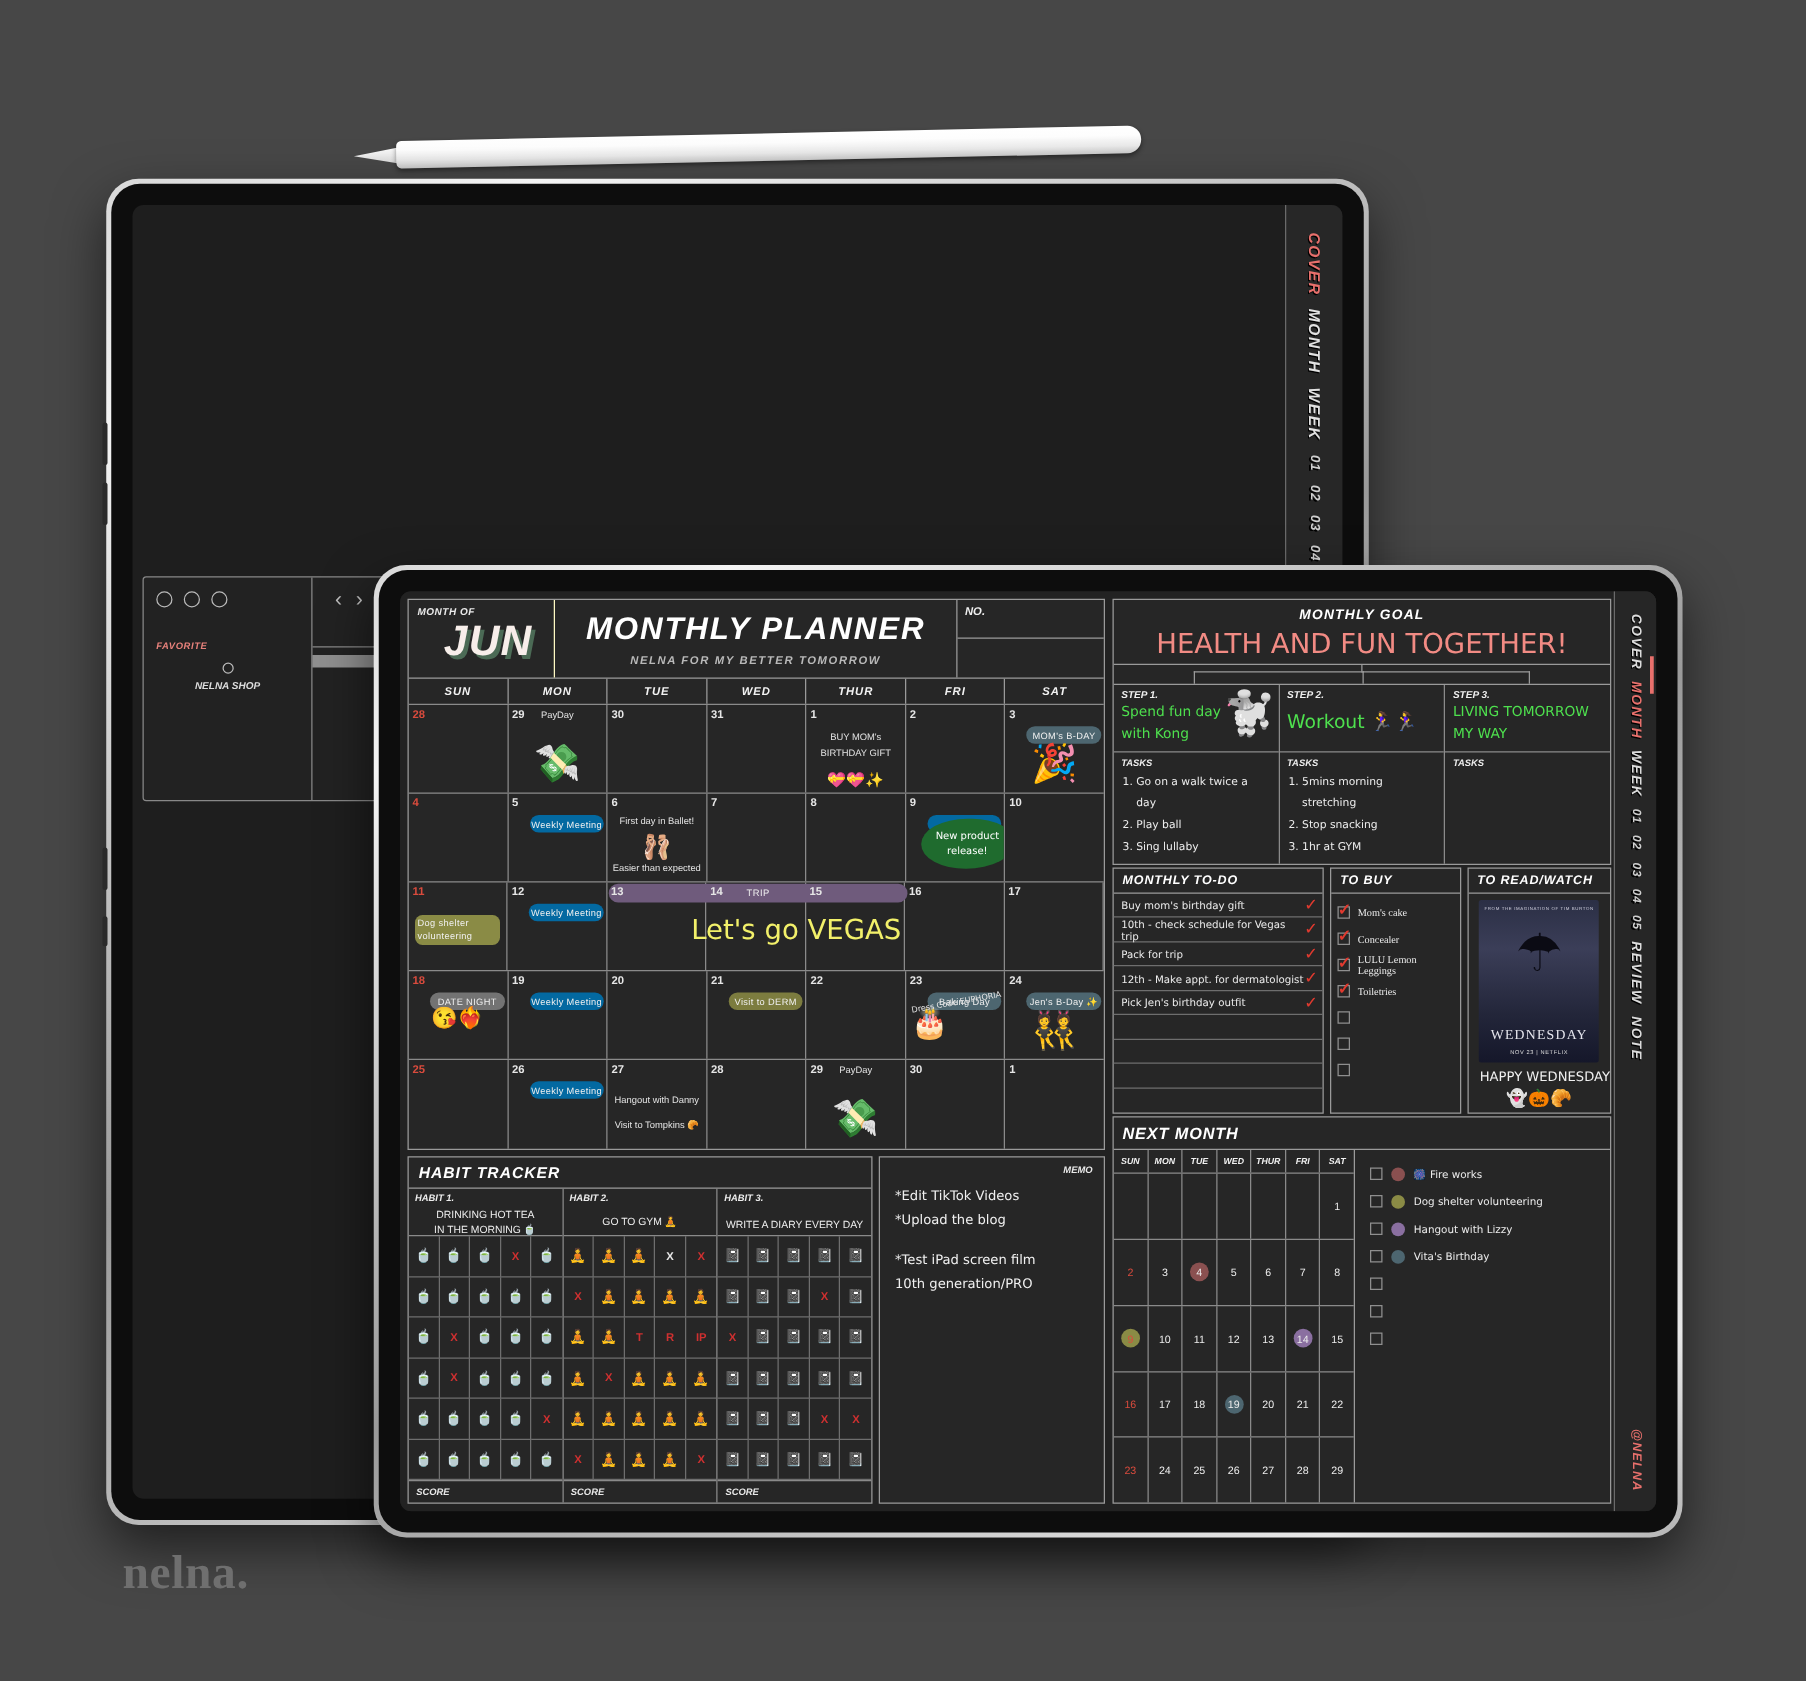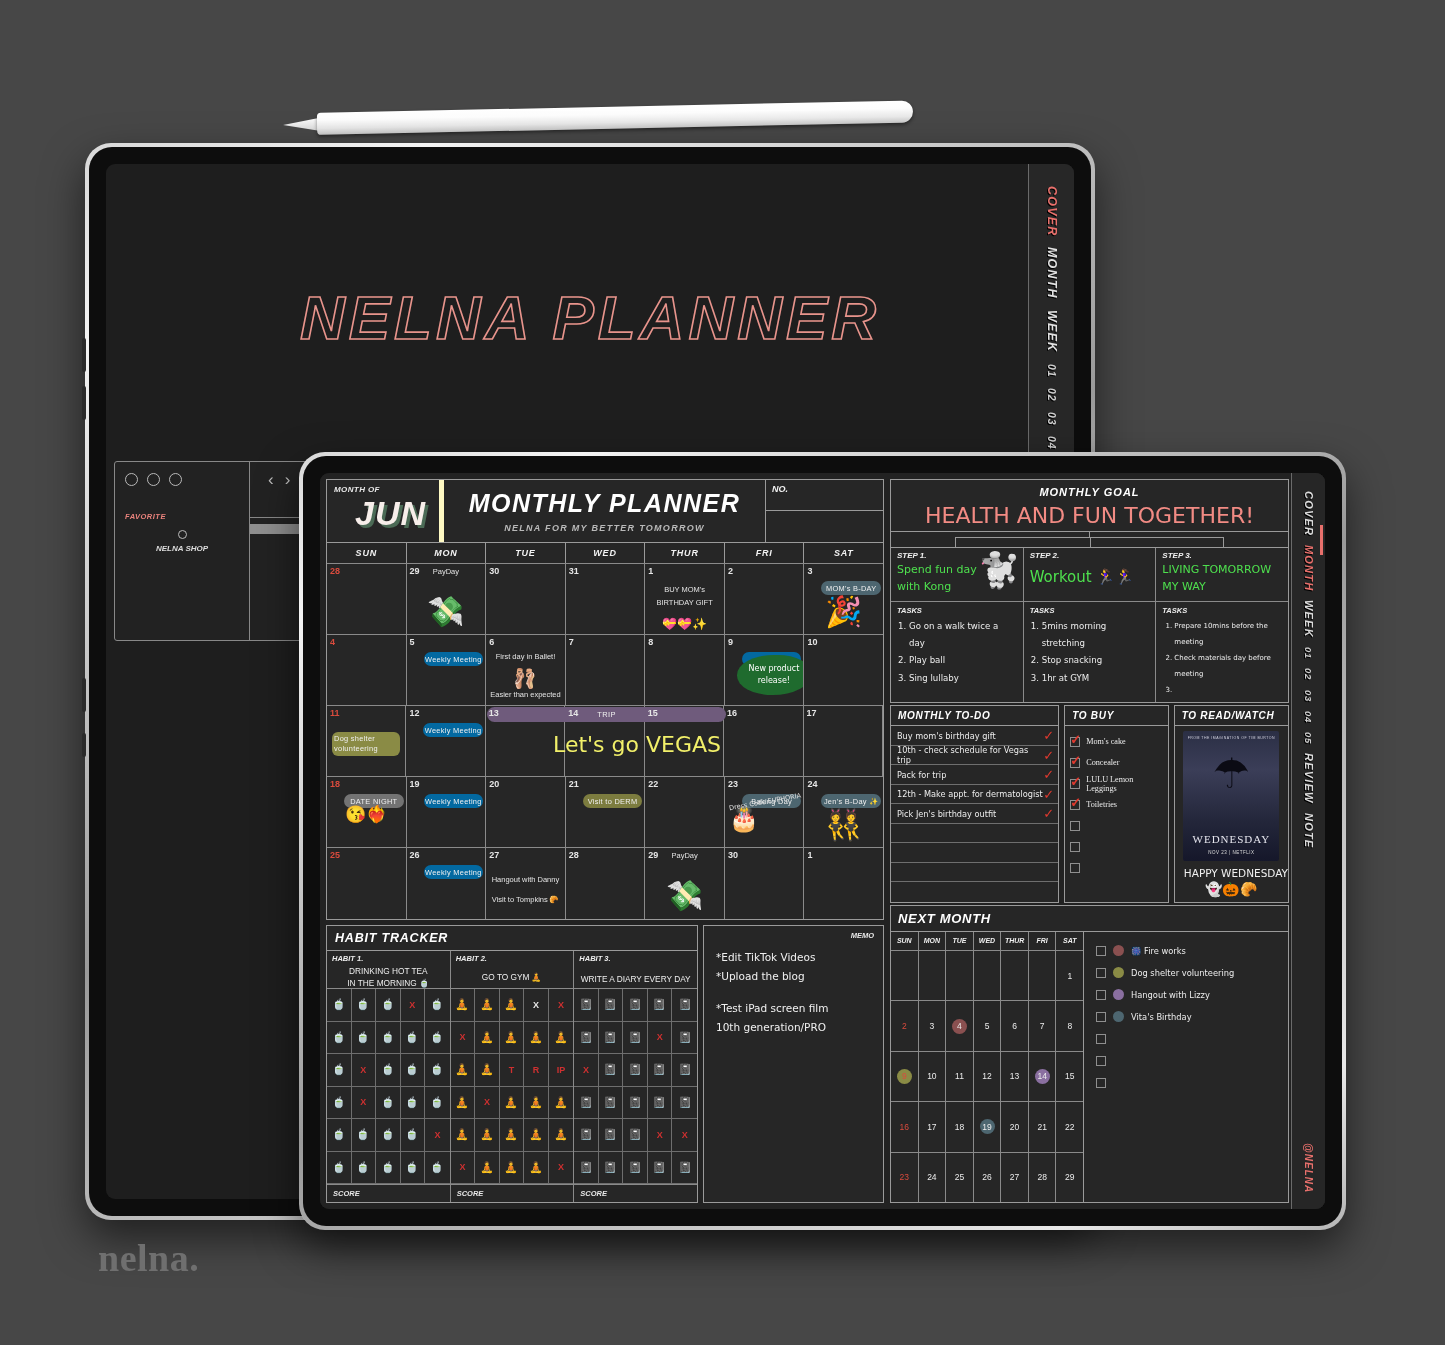--- a/index.html
+++ b/index.html
@@ -115,21 +115,21 @@
     font-family:"Liberation Sans", sans-serif;
   }
   .planner-main { flex:1; display:flex; padding:6px 2px 6px 6px; gap:6px; }
   .col-left { width:558px; display:flex; flex-direction:column; gap:5px;}
   .col-right { flex:1; display:flex; flex-direction:column; gap:2px;}
 
   .bx { border:1px solid #9a9a9a; background:#262626; }
 
   
   .hdr { display:flex; height:62px; }
-  .hdr .monthof { width:117px; border-right:5px solid #fef9c3; padding:5px 7px; position:relative;}
+  .hdr .monthof { width:117px; border-right:1px solid #fef9c3; padding:5px 7px; position:relative;}
   .lbl-monthof { font-size:8px; font-weight:bold; font-style:italic; color:#e9e9e9; letter-spacing:.4px;}
   .mon-big {
     position:absolute; left:28px; top:14px;
     font-size:34px; font-weight:bold; font-style:italic; letter-spacing:1px;
     color:#f7eeea; text-shadow:3px 3px 0 #4b6a55;
   }
   .hdr .titleblk { flex:1; border-right:1px solid #9a9a9a; display:flex; flex-direction:column; align-items:center; justify-content:center;}
   .t-main { font-size:25px; font-weight:bold; font-style:italic; color:#fff; letter-spacing:1.5px;}
   .t-sub { font-size:9px; font-weight:bold; font-style:italic; color:#b9b9b9; letter-spacing:1.3px; margin-top:5px;}
   .hdr .noblk { width:117px; display:flex; flex-direction:column;}
@@ -303,21 +303,20 @@
 </div>
 
 <div class="tablet" id="tablet-back">
   <div class="sidebtn" style="left:-3px;top:195px;width:4px;height:34px;"></div>
   <div class="sidebtn" style="left:-3px;top:243px;width:4px;height:34px;"></div>
   <div class="sidebtn" style="left:-3px;top:535px;width:4px;height:34px;"></div>
   <div class="sidebtn" style="left:-3px;top:590px;width:4px;height:24px;"></div>
   <div class="bezel">
     <div class="screen">
 
-      <div class="cover-title">NELNA PLANNER</div>
 
       <div class="mini-win">
         <div class="mini-left">
           <div class="dots">
             <i></i>
             <i></i>
             <i></i>
           </div>
           <div class="fav-lbl">FAVORITE</div>
           <div class="fav-item">
@@ -741,25 +740,20 @@
                 </div>
 
                 <div class="step">
                   <div class="step-top">
                     <div class="step-n">STEP 3.</div>
                     <div class="step-t c" style="white-space:pre-line;">LIVING TOMORROW
 MY WAY</div>
                   </div>
                   <div class="step-bot tiny">
                     <div class="tasks-lbl">TASKS</div>
-                    <ol>
-                      <li>Prepare 10mins before the meeting</li>
-                      <li>Check materials day before meeting</li>
-                      <li></li>
-                    </ol>
                   </div>
                 </div>
 
               </div>
             </div>
 
             <div class="trow">
 
               <div class="todo">
                 <div class="bhdr">MONTHLY TO-DO</div>

